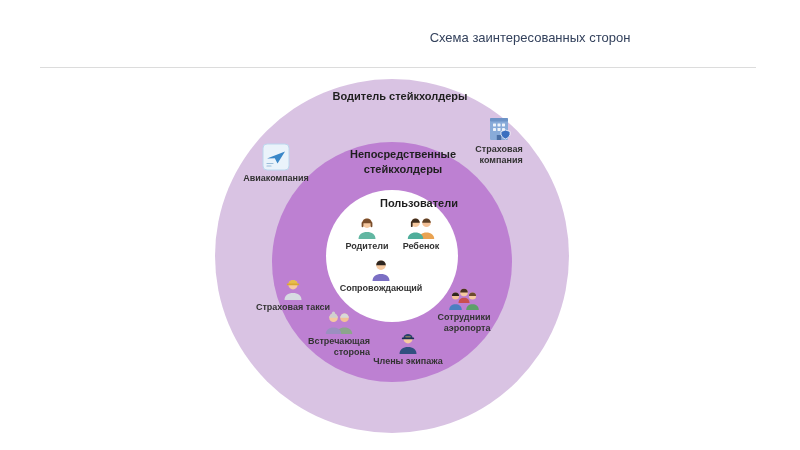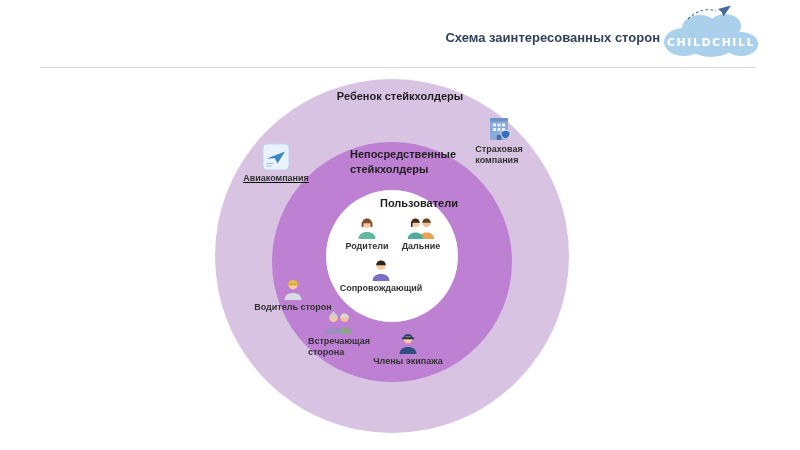--- a/index.html
+++ b/index.html
@@ -1,84 +1,70 @@
 <!DOCTYPE html>
 <html style="--outer_ring: #d9c3e3; --middle_ring: #bd80d2; --inner_ring: #ffffff; --title: #33415c;"><head>
 <meta charset="utf-8">
 <style>
   html,body { margin:0; padding:0; background:#fff; }
   body { font-family:"Liberation Sans","DejaVu Sans",sans-serif; }
   .slide { position:relative; width:800px; height:450px; background:#ffffff; overflow:hidden; }
 
   .slide-title {
     position:absolute; top:30px; left:400px; width:260px;
-    text-align:right; font-size:13px; font-weight:bold;
+    text-align:center; font-size:13px; font-weight:normal;
     color:var(--title,#33415c);
   }
   .header-rule { position:absolute; top:67px; left:40px; width:716px; height:1px; background:#dcdcdc; }
 
   .logo { position:absolute; top:2px; left:656px; width:110px; height:62px; }
 
   .ring { position:absolute; border-radius:50%; }
   .ring-outer  { left:215px; top:79px;  width:354px; height:354px; background:var(--outer_ring,#d9c3e3); }
   .ring-middle { left:272px; top:142px; width:240px; height:240px; background:var(--middle_ring,#bd80d2); }
   .ring-inner  { left:326px; top:190px; width:132px; height:132px; background:var(--inner_ring,#ffffff); }
 
   .ring-label { position:absolute; font-weight:bold; font-size:11px; color:#1f1f1f; white-space:pre-line; }
   .outer-label  { left:320px; top:90px;  width:160px; text-align:center; }
-  .middle-label { left:350px; top:147px; line-height:1.4; text-align:left; }
+  .middle-label { left:350px; top:147px; line-height:1.4; text-align:center; }
   .inner-label  { left:326px; top:197px; width:132px; text-align:right; }
 
   .item { position:absolute; width:96px; display:flex; flex-direction:column; align-items:center; }
   .item .label {
     margin-top:2px; font-size:9px; font-weight:bold; color:#333333;
-    text-align:left; white-space:pre-line; line-height:1.25;
+    text-align:right; white-space:pre-line; line-height:1.25;
   }
 
   .item-child     { left:319px; top:215px; }
   .item-parents   { left:373px; top:215px; }
   .item-chaperone { left:333px; top:257px; }
   .item-taxi      { left:245px; top:276px; }
   .item-greeting  { left:291px; top:310px; }
   .item-crew      { left:360px; top:330px; }
   .item-staff     { left:416px; top:286px; }
-  .item-airline   { left:228px; top:143px;text-decoration:underline; }
+  .item-airline   { left:228px; top:143px; }
   .item-insurance { left:451px; top:114px; }
 
   svg { display:block; }
 </style>
 </head>
 <body>
 
 <div class="slide">
 
   <div class="slide-title">Схема заинтересованных сторон</div>
 
-  <div class="logo">
-    <svg width="110" height="62" viewBox="0 0 110 62">
-      <g fill="#abd0ec">
-        <ellipse cx="28" cy="40" rx="20" ry="14"></ellipse>
-        <ellipse cx="55" cy="36" rx="28" ry="19"></ellipse>
-        <ellipse cx="85" cy="42" rx="17" ry="12"></ellipse>
-        <ellipse cx="44" cy="26" rx="18" ry="13"></ellipse>
-        <ellipse cx="69" cy="24" rx="16" ry="12"></ellipse>
-      </g>
-      <path d="M32 17 q14 -13 28 -8" fill="none" stroke="#456a96" stroke-width="1.1" stroke-dasharray="2.5 2.5"></path>
-      <path d="M62 7 l13 -3.5 -7.5 11 -1.8 -4.6 z" fill="#456a96"></path>
-      <text x="55" y="44" text-anchor="middle" font-size="11" font-weight="bold" fill="#ffffff" letter-spacing="1.5" font-family="DejaVu Sans, sans-serif">CHILDCHILL</text>
-    </svg>
-  </div>
 
   <div class="header-rule"></div>
 
   <div class="ring ring-outer"></div>
   <div class="ring ring-middle"></div>
   <div class="ring ring-inner"></div>
 
-  <div class="ring-label outer-label">Ребенок стейкхолдеры</div>
+  <div class="ring-label outer-label">Водитель стейкхолдеры</div>
   <div class="ring-label middle-label">Непосредственные
 стейкхолдеры</div>
   <div class="ring-label inner-label">Пользователи</div>
 
   <div class="item item-child">
     <svg width="22" height="24" viewBox="0 0 22 24">
       <circle cx="11" cy="8.2" r="4.8" fill="#f6c9a0"></circle>
       <path d="M6.2 8.2a4.8 4.8 0 0 1 9.6 0z" fill="#7a4e2c"></path>
       <rect x="5.6" y="7" width="1.8" height="5.2" rx="0.9" fill="#7a4e2c"></rect>
       <rect x="14.6" y="7" width="1.8" height="5.2" rx="0.9" fill="#7a4e2c"></rect>
@@ -90,40 +76,40 @@
   <div class="item item-parents">
     <svg width="32" height="24" viewBox="0 0 32 24">
       <circle cx="21.5" cy="7.8" r="4.3" fill="#f3c096"></circle>
       <path d="M17.2 7.8a4.3 4.3 0 0 1 8.6 0z" fill="#5d4027"></path>
       <path d="M13.8 24c0-4.2 3.3-6.6 7.7-6.6s7.7 2.4 7.7 6.6z" fill="#e9a352"></path>
       <circle cx="10.5" cy="7.8" r="4.3" fill="#f6c9a0"></circle>
       <path d="M6.2 7.8a4.3 4.3 0 0 1 8.6 0z" fill="#3e2c1d"></path>
       <rect x="5.9" y="6.6" width="1.7" height="5.4" rx="0.85" fill="#3e2c1d"></rect>
       <path d="M2.8 24c0-4.2 3.3-6.6 7.7-6.6s7.7 2.4 7.7 6.6z" fill="#4fae9b"></path>
     </svg>
-    <div class="label">Дальние</div>
+    <div class="label">Ребенок</div>
   </div>
 
   <div class="item item-chaperone">
     <svg width="22" height="24" viewBox="0 0 22 24">
       <circle cx="11" cy="8.2" r="4.8" fill="#f6c9a0"></circle>
       <path d="M6.2 8.2a4.8 4.8 0 0 1 9.6 0z" fill="#2e2620"></path>
       <path d="M2.5 24c0-4.5 3.7-7 8.5-7s8.5 2.5 8.5 7z" fill="#7b6fc4"></path>
     </svg>
     <div class="label">Сопровождающий</div>
   </div>
 
   <div class="item item-taxi">
     <svg width="22" height="24" viewBox="0 0 22 24">
       <circle cx="11" cy="8.8" r="4.6" fill="#f6c9a0"></circle>
       <path d="M6.4 8a4.6 4 0 0 1 9.2 0z" fill="#e8bd4a"></path>
       <rect x="4.8" y="7.4" width="12.4" height="1.8" rx="0.9" fill="#d9a832"></rect>
       <path d="M2.5 24c0-4.4 3.7-6.9 8.5-6.9s8.5 2.5 8.5 6.9z" fill="#d7dbe2"></path>
     </svg>
-    <div class="label">Водитель сторон</div>
+    <div class="label">Страховая такси</div>
   </div>
 
   <div class="item item-crew">
     <svg width="22" height="24" viewBox="0 0 22 24">
       <circle cx="11" cy="8.8" r="4.6" fill="#f6c9a0"></circle>
       <path d="M6.4 8a4.6 4 0 0 1 9.2 0z" fill="#25406e"></path>
       <rect x="4.8" y="7.4" width="12.4" height="1.8" rx="0.9" fill="#1b3156"></rect>
       <rect x="8.2" y="6.4" width="5.6" height="0.9" rx="0.45" fill="#d9b44a"></rect>
       <path d="M2.5 24c0-4.4 3.7-6.9 8.5-6.9s8.5 2.5 8.5 6.9z" fill="#31507f"></path>
     </svg>
@@ -137,20 +123,35 @@
       <path d="M13.8 24c0-4.2 3.3-6.6 7.7-6.6s7.7 2.4 7.7 6.6z" fill="#8ca58c"></path>
       <circle cx="10.5" cy="7.8" r="4.3" fill="#f6c9a0"></circle>
       <path d="M6.2 7.8a4.3 4.3 0 0 1 8.6 0z" fill="#cfcfcf"></path>
       <circle cx="10.5" cy="3.2" r="1.6" fill="#cfcfcf"></circle>
       <path d="M2.8 24c0-4.2 3.3-6.6 7.7-6.6s7.7 2.4 7.7 6.6z" fill="#9b8fc0"></path>
     </svg>
     <div class="label">Встречающая
 сторона</div>
   </div>
 
+  <div class="item item-staff">
+    <svg width="34" height="24" viewBox="0 0 34 24">
+      <circle cx="17" cy="6.5" r="3.8" fill="#f6c9a0"></circle>
+      <path d="M13.2 6.5a3.8 3.8 0 0 1 7.6 0z" fill="#4a3222"></path>
+      <path d="M11.5 17c0-3.4 2.5-5.2 5.5-5.2s5.5 1.8 5.5 5.2z" fill="#c94f4f"></path>
+      <circle cx="8.5" cy="10" r="3.6" fill="#f3c096"></circle>
+      <path d="M4.9 10a3.6 3.6 0 0 1 7.2 0z" fill="#2e2620"></path>
+      <path d="M2.2 24c0-3.8 2.8-5.8 6.3-5.8s6.3 2 6.3 5.8z" fill="#4a7fc1"></path>
+      <circle cx="25.5" cy="10" r="3.6" fill="#f6c9a0"></circle>
+      <path d="M21.9 10a3.6 3.6 0 0 1 7.2 0z" fill="#6b4a2f"></path>
+      <path d="M19.2 24c0-3.8 2.8-5.8 6.3-5.8s6.3 2 6.3 5.8z" fill="#5da06a"></path>
+    </svg>
+    <div class="label">Сотрудники
+аэропорта</div>
+  </div>
 
   <div class="item item-airline">
     <svg width="28" height="28" viewBox="0 0 28 28">
       <rect x="1" y="1" width="26" height="26" rx="4" fill="#eaf3fb" stroke="#bcd7ee"></rect>
       <path d="M5 15.5 L23 8.5 L15.5 20.5 L12.8 15.2 Z" fill="#3a87c8"></path>
       <path d="M5 20.5h6M5 23h4" stroke="#9bbcd9" stroke-width="1.2" stroke-linecap="round"></path>
     </svg>
     <div class="label">Авиакомпания</div>
   </div>
 

